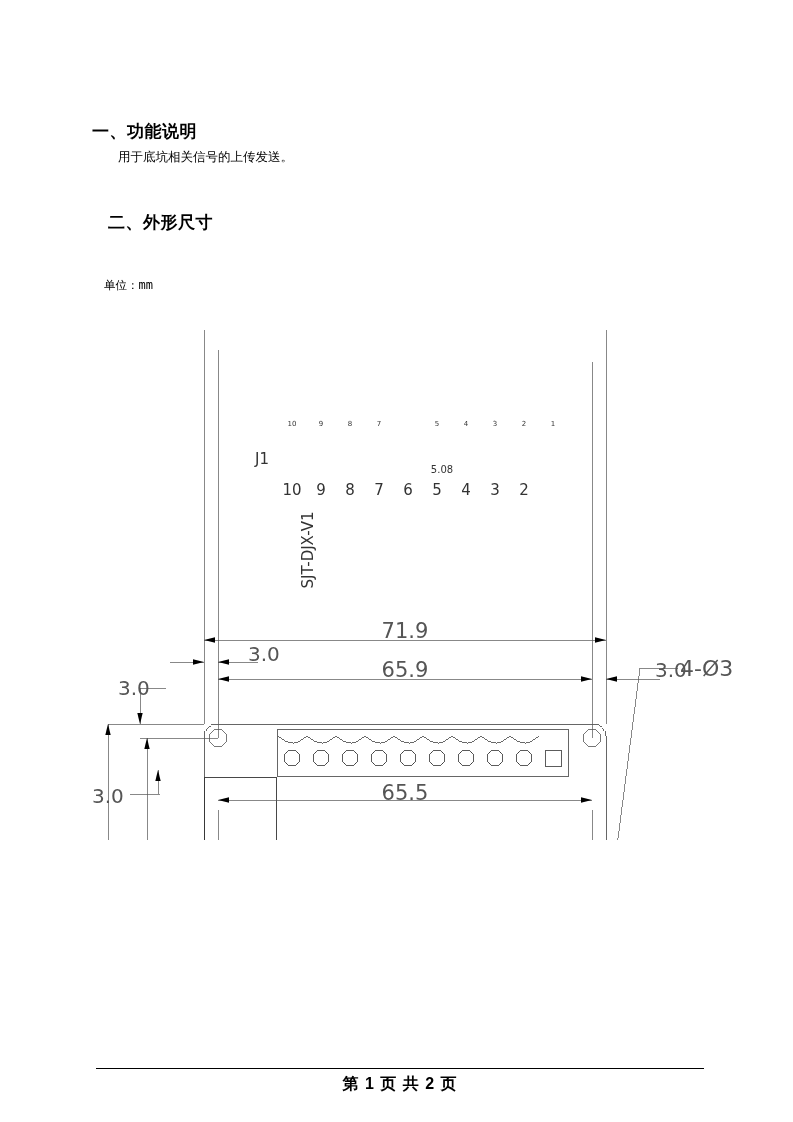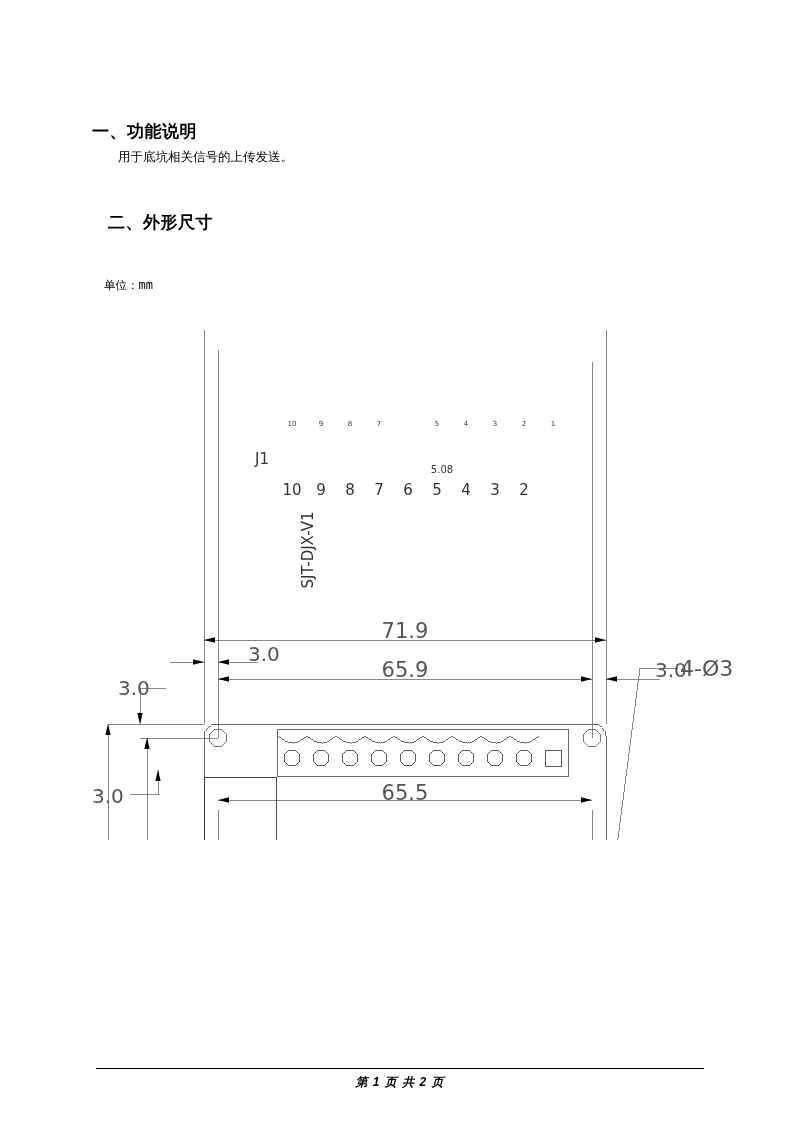--- a/index.html
+++ b/index.html
@@ -108,24 +108,23 @@
     width: 608px;
     height: 0;
     border-top: 1.6px solid #000;
   }
   .footer-text {
     position: absolute;
     left: 0;
     top: 6px;
     width: 608px;
     text-align: center;
-    font-size: 12px;
+    font-size: 16px;
     font-weight: bold;
     letter-spacing: 1px;
-    font-style: italic;
   }
 </style>
 </head>
 <body>
 
 <div class="page">
 
 
   <div class="sec-heading" id="sec1-heading">一、功能说明</div>
   <div class="body-text">用于底坑相关信号的上传发送。</div>

